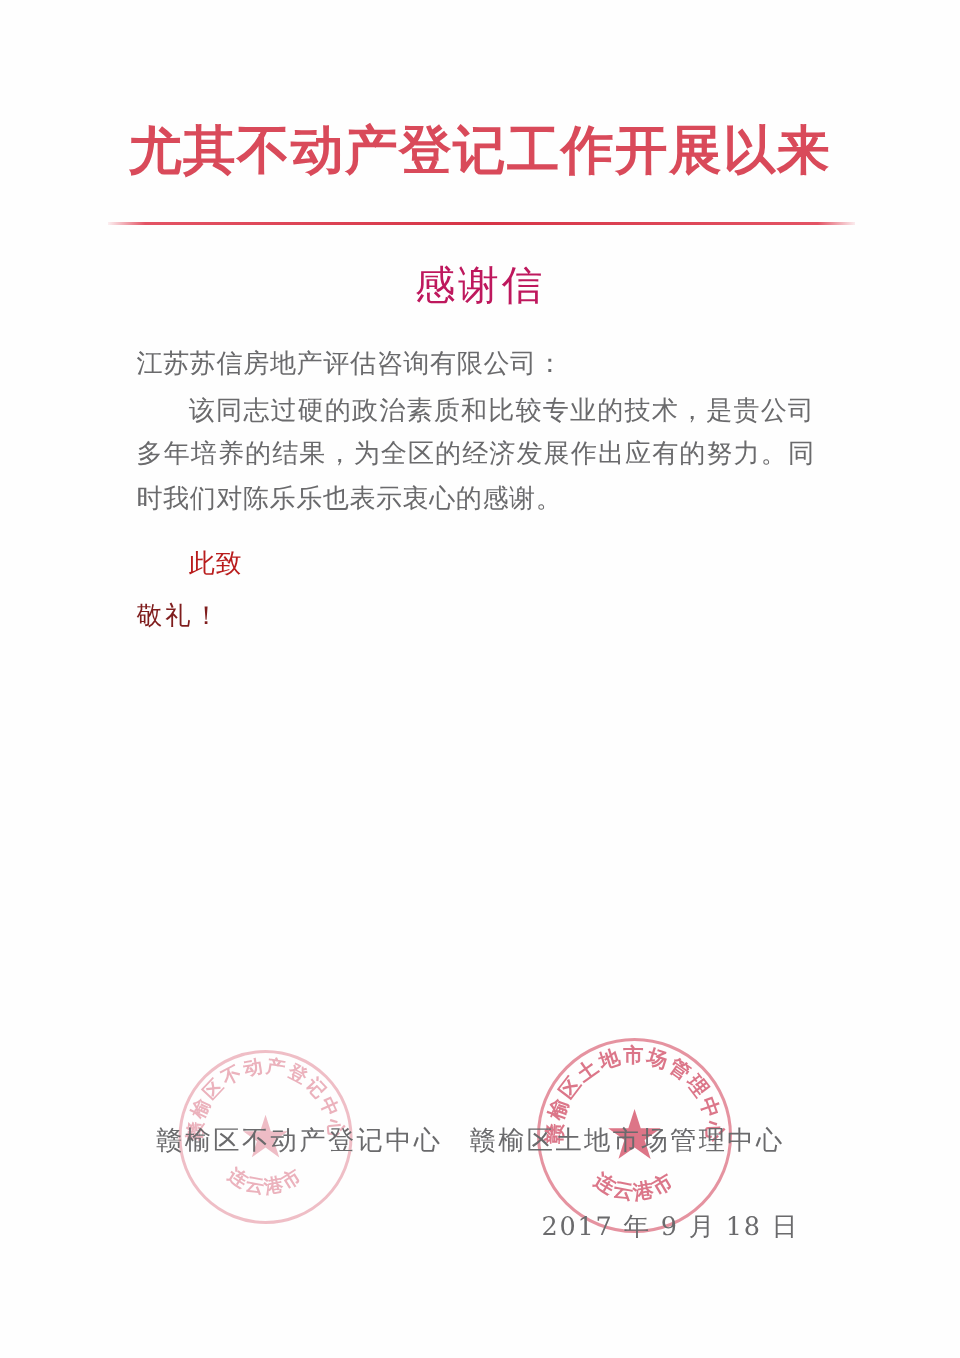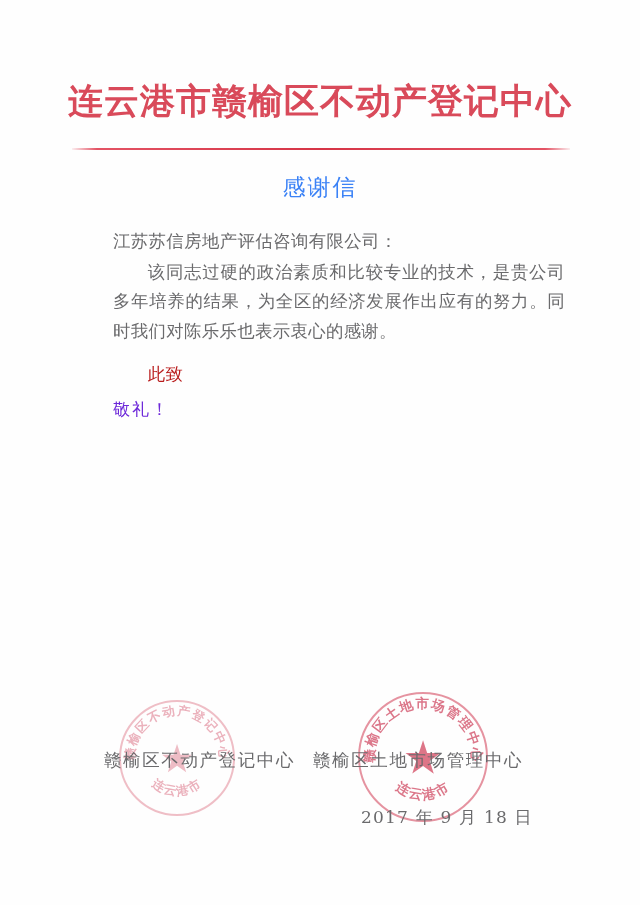--- a/index.html
+++ b/index.html
@@ -53,36 +53,36 @@
         rgba(231,104,120,0.12) 100%);
   }
 
   
   .doc-title {
     position: absolute;
     left: 0;
     top: 172px;
     width: 640px;
     text-align: center;
-    font-size: 23px;
+    font-size: 27px;
     letter-spacing: 2px;
-    color: #3b82f6;
+    color: #be185d;
     font-family: "DejaVu Serif", "Liberation Serif", serif;
   }
 
   
   .body-block {
     position: absolute;
-    left: 113px;
+    left: 91px;
     top: 228px;
     width: 452px;
     color: #6a6a6c;
     font-size: 17.4px;
     line-height: 29.6px;
-    font-family: Liberation Mono, monospace;
+    font-family: Liberation Sans, sans-serif;
   }
   .salutation {
     text-align: left;
     letter-spacing: 0.4px;
     margin-bottom: 1px;
   }
   .para {
     text-align: justify;
     text-justify: inter-character;
     text-indent: 2em;
@@ -95,21 +95,21 @@
 
   .closing-ci {
     text-indent: 2em;
     letter-spacing: 0.4px;
     margin-top: 14px;
     color: #b91c1c;
   }
   .closing-jing {
     text-indent: 0;
     letter-spacing: 2px;
-    color: #6d28d9;
+    color: #7f1d1d;
     margin-top: 5px;
     font-size: 17px;
   }
 
   .seal {
     position: absolute;
     border-radius: 50%;
     border: 2.2px solid rgba(214,74,96,0.55);
     opacity: 0.78;
   }
@@ -178,21 +178,21 @@
     white-space: nowrap;
     margin-top: 28px;
   }
 </style>
 </head>
 <body>
 
 <div class="page">
 
   <div class="letterhead">
-    <div class="letterhead-title">连云港市赣榆区不动产登记中心</div>
+    <div class="letterhead-title">尤其不动产登记工作开展以来</div>
   </div>
   <div class="header-rule"></div>
 
   <div class="doc-title">感谢信</div>
 
   <div class="body-block">
     <div class="salutation">江苏苏信房地产评估咨询有限公司：</div>
 
 
     <p class="para last-line-loose">该同志过硬的政治素质和比较专业的技术，是贵公司多年培养的结果，为全区的经济发展作出应有的努力。同时我们对陈乐乐也表示衷心的感谢。</p>

